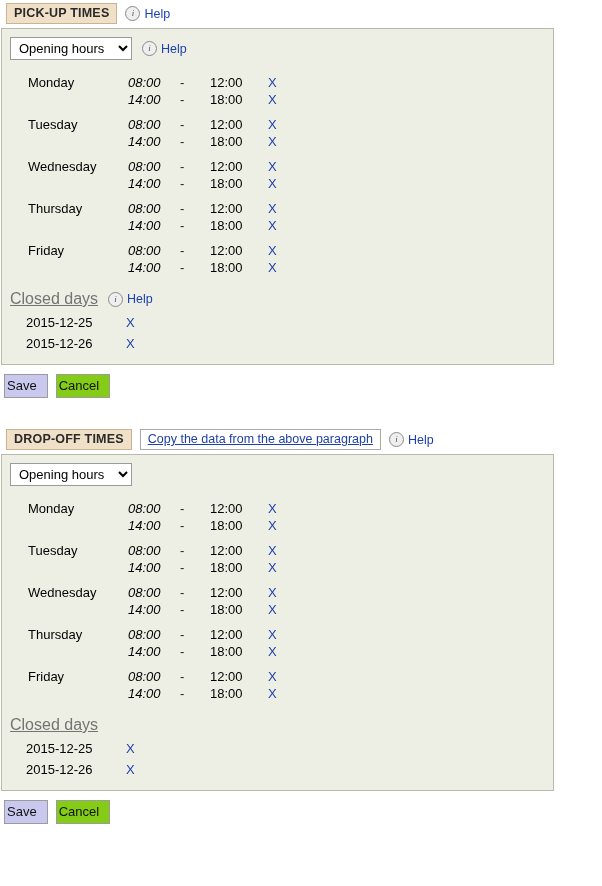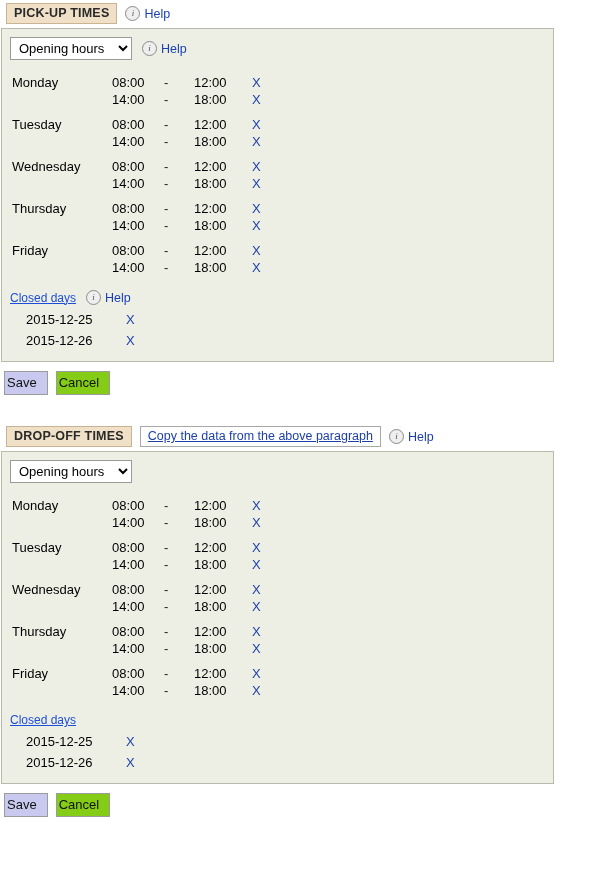--- a/index.html
+++ b/index.html
@@ -84,34 +84,35 @@
     font-size: 13px;
     padding: 2px 4px;
     border: 1px solid #9a9a9a;
     background: #ffffff;
     width: 122px;
   }
 
   
   table.hours {
     border-collapse: collapse;
-    margin-left: 10px;
+    margin-left: 26px;
   }
   table.hours td {
     padding: 1px 0;
     font-size: 13px;
     vertical-align: top;
     white-space: nowrap;
   }
   td.day {
     width: 100px;
     padding-right: 6px;
   }
   td.from {
     width: 52px;
+    font-style: italic;
   }
   td.dash {
     width: 30px;
     color: #222;
   }
   td.to {
     width: 58px;
   }
   td.del a {
     color: #1a3fb0;
@@ -122,23 +123,23 @@
   tr.slot-gap td { padding-top: 9px; }
 
   
   .closed-head {
     margin: 14px 0 4px 8px;
     display: flex;
     align-items: center;
     gap: 10px;
   }
   .closed-link {
-    color: #1d4ed8;
+    color: #737373;
     text-decoration: underline;
-    font-size: 12px;
+    font-size: 16px;
     cursor: pointer;
   }
   table.closed {
     border-collapse: collapse;
     margin-left: 24px;
   }
   table.closed td {
     padding: 3px 0;
     font-size: 13px;
   }

